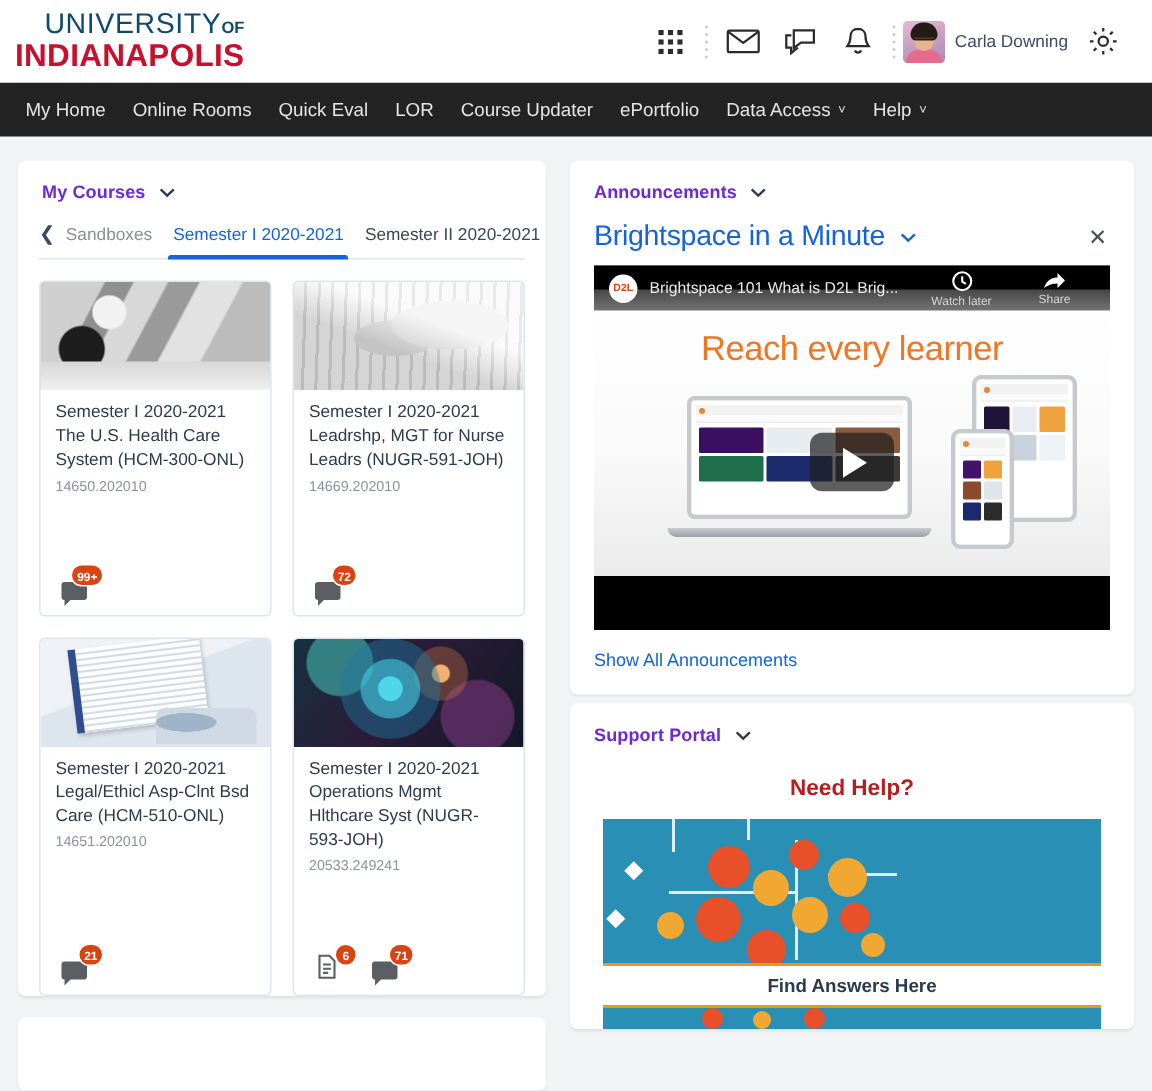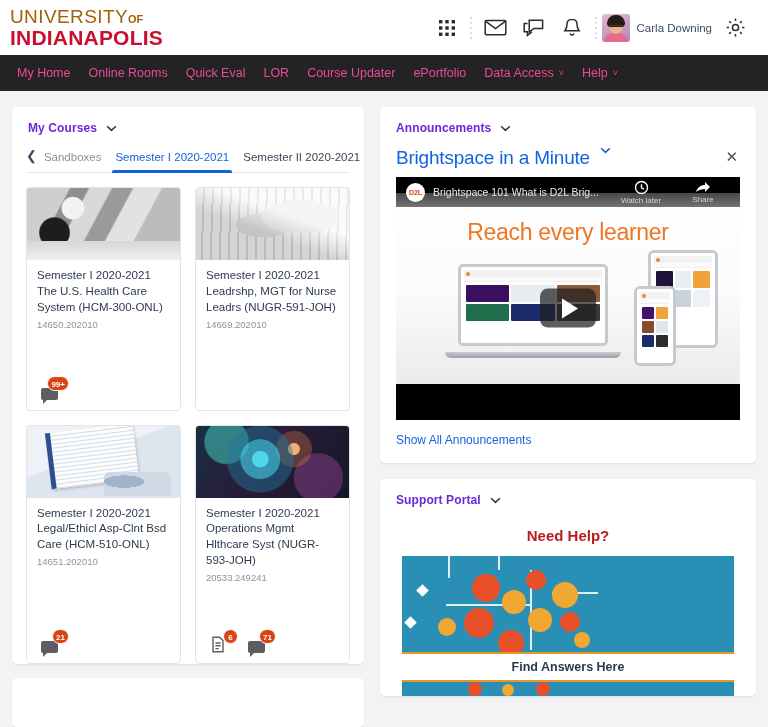--- a/index.html
+++ b/index.html
@@ -12,22 +12,23 @@
 
   
   .brandbar {
     height: 55px; background: #ffffff;
     display: flex; align-items: center;
     padding: 0 14px 0 10px;
     position: relative;
   }
   .logo { line-height: 1; user-select: none; }
   .logo-row1 {
-    font-size: 19px; letter-spacing: .4px; color: #a16207;
+    font-size: 19px; letter-spacing: .4px; color: #0c4a6e;
     font-weight: 400;
+    text-align: right;
   }
   .logo-row1 .small { font-size: 11px; font-weight: 600; letter-spacing: 0; }
   .logo-row2 {
     font-size: 21px; font-weight: 700; letter-spacing: .2px; color: #c8102e;
     margin-top: 1px;
   }
   .brand-right {
     margin-left: auto; display: flex; align-items: center; gap: 0px;
   }
   .ic {
@@ -65,32 +66,32 @@
     font-size: 11.5px; color: #3b4a63; white-space: nowrap; margin-right: 4px;
     cursor: pointer;
   }
 
   
   .navbar {
     height: 36px; background: #232323;
     display: flex; align-items: center; padding: 0 8px;
   }
   .navitem {
-    color: #ec4899; font-size: 12.5px; padding: 16px 9px; height: 100%;
+    color: #e5e5e5; font-size: 12.5px; padding: 16px 9px; height: 100%;
     display: flex; align-items: center; cursor: pointer; white-space: nowrap;
   }
   .navitem .caret { margin-left: 5px; font-size: 9px; opacity: .95; }
 
   
   .page {
     display: flex; gap: 16px; padding: 16px 12px 0 12px;
     height: calc(727px - 55px - 36px);
   }
   .col-left  { width: 352px; flex: 0 0 352px; display: flex; flex-direction: column; gap: 14px; }
-  .col-right { flex: 1 1 auto; display: flex; flex-direction: column; gap: 16px; }
+  .col-right { flex: 1 1 auto; display: flex; flex-direction: column; gap: 6px; }
 
   .widget {
     background: #ffffff; border-radius: 5px;
     box-shadow: 0 1px 2px rgba(0,0,0,.08);
   }
   .widget-head {
     display: flex; align-items: center; gap: 9px;
     padding: 14px 16px 10px 16px;
   }
   .widget-title {
@@ -196,21 +197,21 @@
     font-size: 8px; font-weight: 700; line-height: 15px; text-align: center;
     border: 1.5px solid #fff;
   }
   .view-all {
     display: block; font-size: 12px; color: #1363df; text-decoration: none;
     padding: 16px 16px 18px 18px; cursor: pointer;
   }
 
   
   .ann-head {
-    display: flex; align-items: flex-start; padding: 2px 16px 8px 16px;
+    display: flex; align-items: center; padding: 2px 16px 8px 16px;
   }
   .ann-title {
     font-size: 19px; color: #1363df; font-weight: 400; letter-spacing: -.2px;
     cursor: pointer;
   }
   .ann-chev { margin-left: 10px; }
   .ann-close {
     margin-left: auto; color: #4a4f57; font-size: 15px; cursor: pointer;
     line-height: 1; padding: 2px 2px;
   }
@@ -456,20 +457,26 @@
             </div>
           </div>
         </div>
 
         <div class="card">
           <div class="card-img img-keys"></div>
           <div class="card-body">
             <div class="card-title">Semester I 2020-2021</div>
             <div class="card-title">Leadrshp, MGT for Nurse Leadrs (NUGR-591-JOH)</div>
             <div class="card-code">14669.202010</div>
+          </div>
+          <div class="card-badges">
+            <div class="badge-wrap">
+              <div class="bubble"></div>
+              <div class="count">72</div>
+            </div>
           </div>
         </div>
 
         <div class="card">
           <div class="card-img img-chart"></div>
           <div class="card-body">
             <div class="card-title">Semester I 2020-2021</div>
             <div class="card-title">Legal/Ethicl Asp-Clnt Bsd Care (HCM-510-ONL)</div>
             <div class="card-code">14651.202010</div>
           </div>

